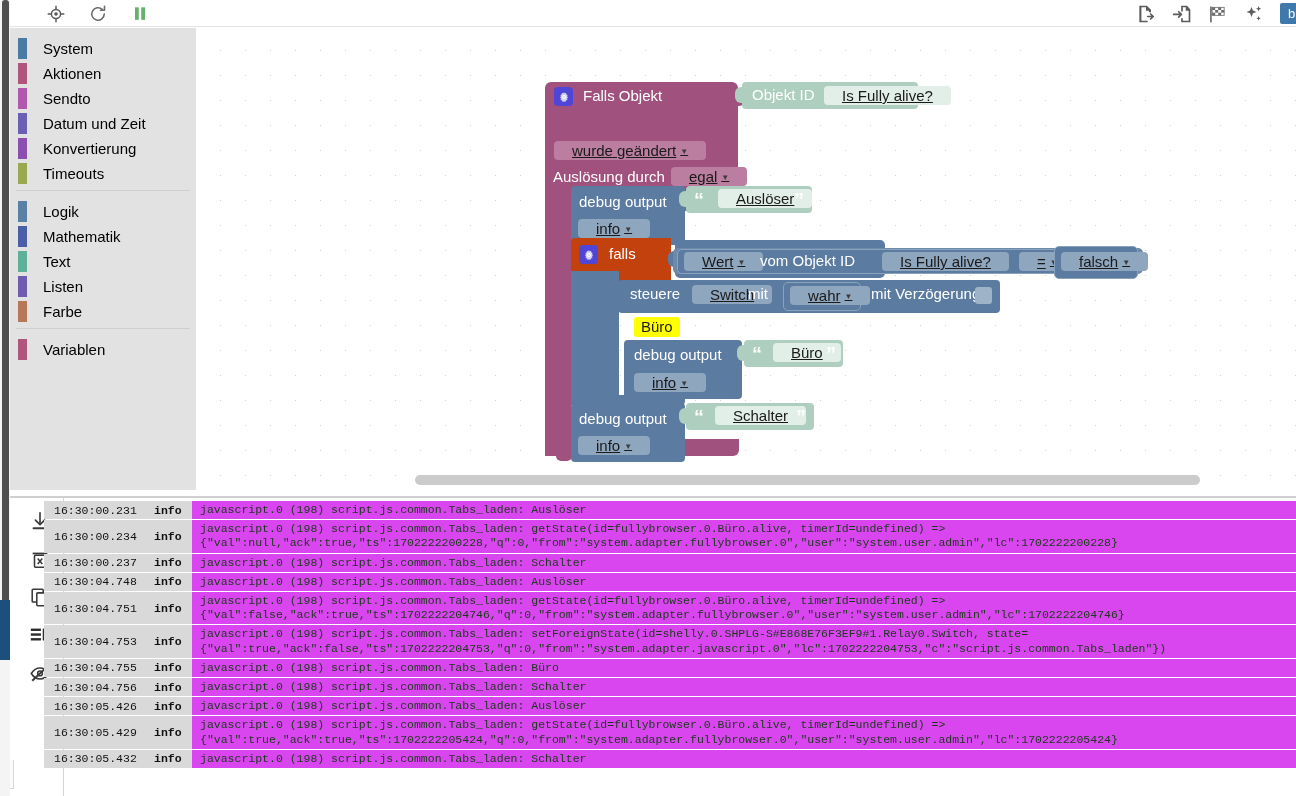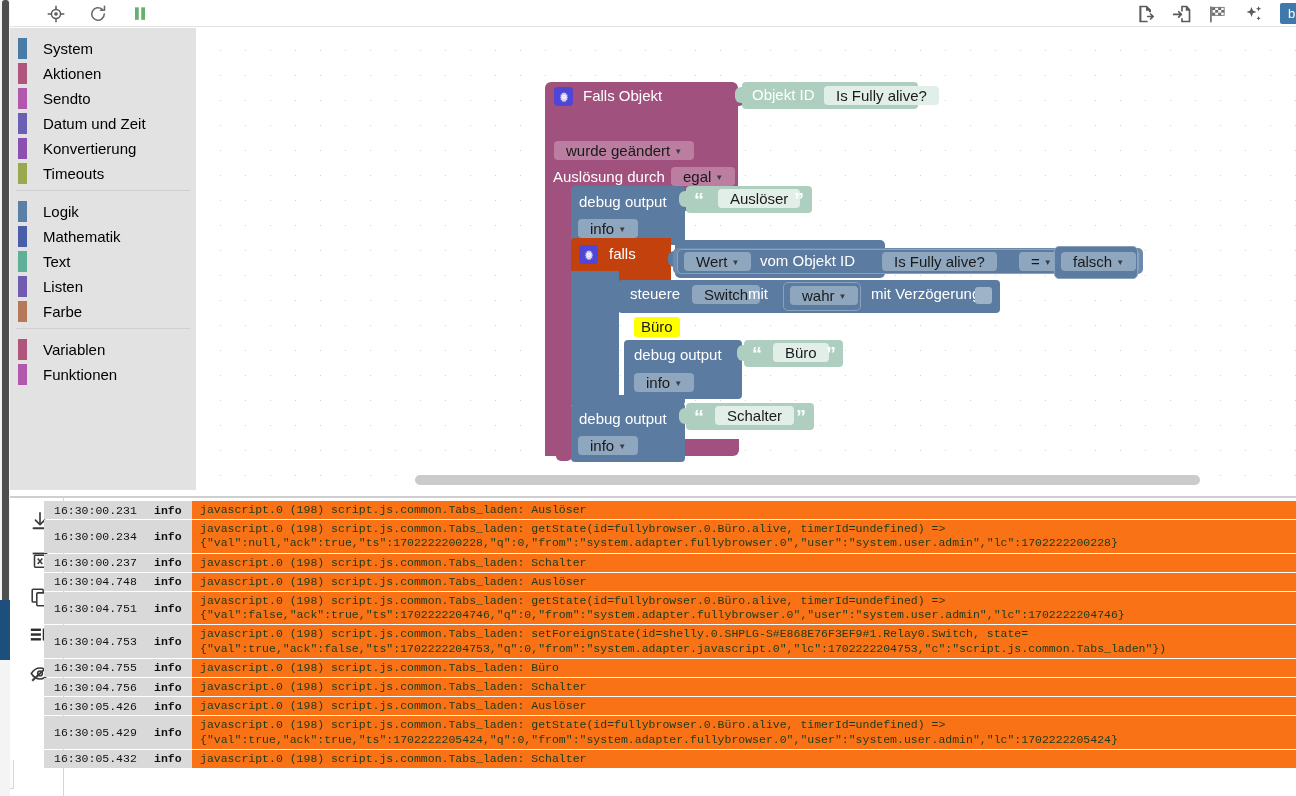--- a/index.html
+++ b/index.html
@@ -89,22 +89,23 @@
 
   
   .blk { position: absolute; }
   .lbl { color: #fff; font-size: 15px; white-space: nowrap; }
   .pink-light { background: #bb7ea0; }
   .blue-field { background: #8fa6bf; }
   .green-field { background: #e2efe8; }
 
   .field {
     display: inline-flex; align-items: center; gap: 4px;
-    border-radius: 4px; padding: 1px 12px; font-size: 15px; color: #1a1a1a;
+    border-radius: 4px; padding: 1px 18px; font-size: 15px; color: #1a1a1a;
     white-space: nowrap;
+    text-decoration: underline;
   }
   .caret { font-size: 8px; color: #3c3c3c; transform: translateY(1px); }
 
   .gear {
     width: 19px; height: 19px; background: #4f45d6; border-radius: 4px;
     display: inline-flex; align-items: center; justify-content: center;
   }
   .gear svg { display: block; }
 
   .notch {
@@ -146,21 +147,21 @@
   .logrow .ts {
     flex: 0 0 106px; background: #d9d9d9; color: #111;
     padding: 2px 6px 2px 10px; white-space: nowrap;
     display: flex; align-items: center;
   }
   .logrow .sev {
     flex: 0 0 42px; background: #d9d9d9; color: #111; font-weight: bold;
     padding: 2px 4px; display: flex; align-items: center;
   }
   .logrow .msg {
-    flex: 1 1 auto; background: #f97316; color: #1b3a1b;
+    flex: 1 1 auto; background: #d946ef; color: #1b3a1b;
     padding: 2px 4px 2px 8px; white-space: pre; overflow: hidden;
     line-height: 14.2px;
   }
   .logrow.tall .msg { white-space: pre-line; }
 </style>
 </head>
 <body>
 
 <div id="app">
 
@@ -287,24 +288,20 @@
     </div>
 
     <div class="cat-sep">
         <div class="rule"></div>
       </div>
 
     <div class="cat">
       <span class="swatch" style="background:#b0567c"></span>
       <span>Variablen</span>
     </div>
-    <div class="cat">
-      <span class="swatch" style="background:#b158ad"></span>
-      <span>Funktionen</span>
-    </div>
   </div>
 
   <div class="canvas">
     <div class="grid"></div>
 
     <div class="blk" style="left:349px; top:54px; width:193px; height:30px; background:#A0517D; border-radius:6px 6px 0 0;">
       <div style="position:absolute; left:9px; top:5px;" class="gear">
         <svg width="12" height="12" viewBox="0 0 24 24" fill="#ffffff">
           <path d="M12 8.2a3.8 3.8 0 1 0 0 7.6 3.8 3.8 0 0 0 0-7.6zm0 5.6a1.8 1.8 0 1 1 0-3.6 1.8 1.8 0 0 1 0 3.6z"></path>
           <path d="M12 2l1.3 2.6 2.9-.5.5 2.9L19.3 8l-1.3 2.6 2.1 2-2.1 2 1.3 2.6-2.6 1-.5 2.9-2.9-.5L12 23l-1.3-2.4-2.9.5-.5-2.9-2.6-1L6 14.6l-2.1-2 2.1-2L4.7 8l2.6-1 .5-2.9 2.9.5z" opacity=".75"></path>

